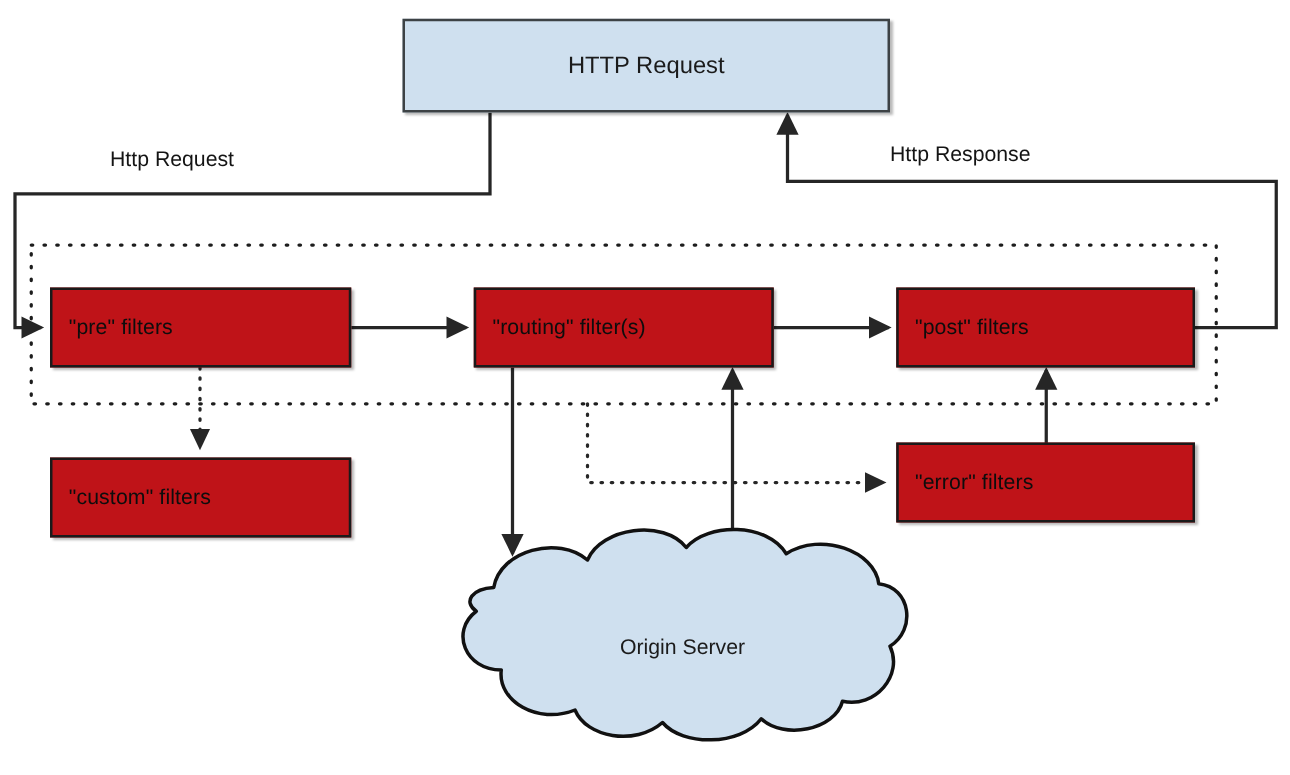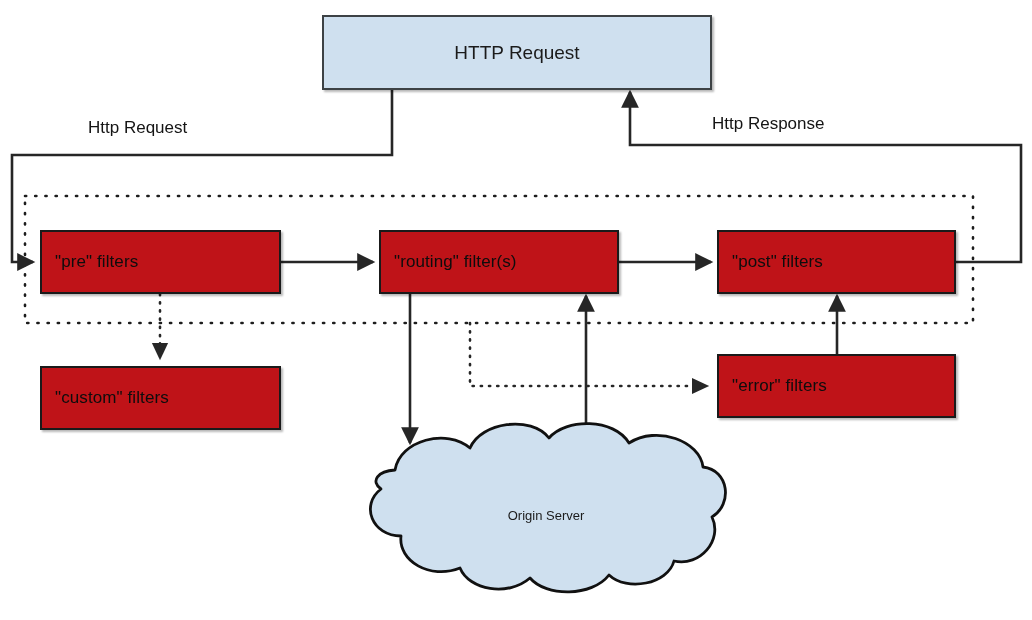--- a/index.html
+++ b/index.html
@@ -67,21 +67,21 @@
 
   .cloud-wrap {
     position: absolute;
   }
   .cloud-label {
     position: absolute;
     left: 0;
     top: 0;
     width: 100%;
     text-align: center;
-    font-size: 13px;
+    font-size: 17px;
     color: #1b1b1b;
     pointer-events: none;
   }
 </style>
 </head>
 <body>
 
 <div id="canvas">
 
   <svg id="wires" viewBox="0 0 1032 620">

